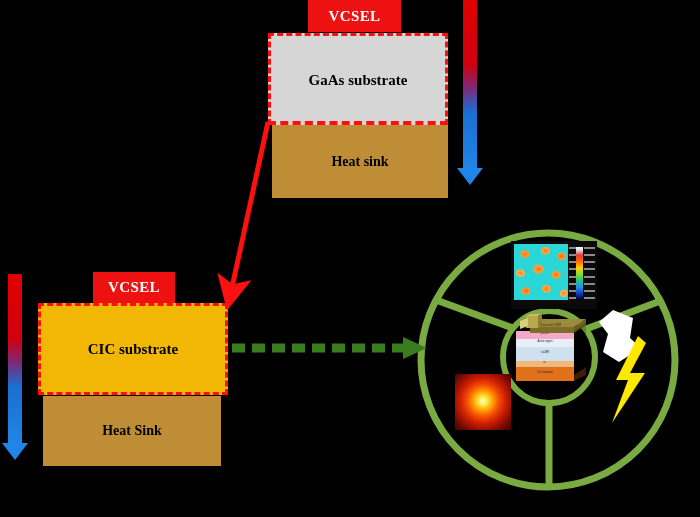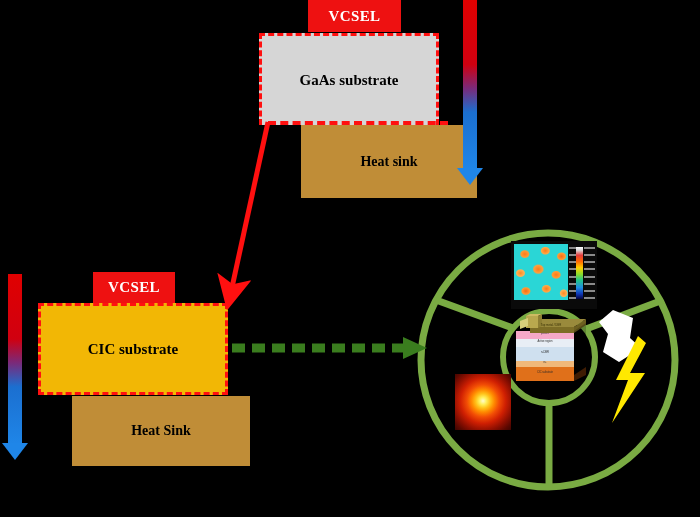--- a/index.html
+++ b/index.html
@@ -49,21 +49,20 @@
     color: #000000;
     font-size: 15px;
     border: 3px dashed #ff1010;
     z-index: 4;
   }
   .heatsink {
     background: #c08d37;
     color: #000000;
     font-size: 14px;
     z-index: 3;
-    margin-left: 29px;
   }
   .dash-line {
     border-top: 4px dashed #ff1010;
     z-index: 6;
   }
 
   
   .grad-shaft {
     background: linear-gradient(to bottom, #e00000 0%, #d00010 38%, #7a2a7a 52%, #1b6fd0 66%, #1f86e8 100%);
     z-index: 6;
@@ -164,21 +163,21 @@
       rgba(255,255,255,0) 0.6px, rgba(255,255,255,0) 2px);
   }
 </style>
 </head>
 <body>
 
 <div id="stage">
 
   <div class="abs block vcsel-tag" style="left:308px; top:0px; width:93px; height:32px;">VCSEL</div>
 
-  <div class="abs block gaas" style="left:259px; top:33px; width:180px; height:92px;">GaAs substrate</div>
+  <div class="abs block gaas" style="left:268px; top:33px; width:180px; height:92px;">GaAs substrate</div>
 
   <div class="abs dash-line" style="left:268px; top:121px; width:180px; height:0px;"></div>
 
   <div class="abs block heatsink" style="left:272px; top:125px; width:176px; height:73px;">Heat sink</div>
 
   <div class="abs grad-shaft" style="left:463px; top:0px; width:14px; height:170px;"></div>
   <div class="abs grad-head" style="left:457px; top:168px;"></div>
 
   <div class="abs block vcsel-tag" style="left:93px; top:272px; width:82px; height:31px;">VCSEL</div>
 

